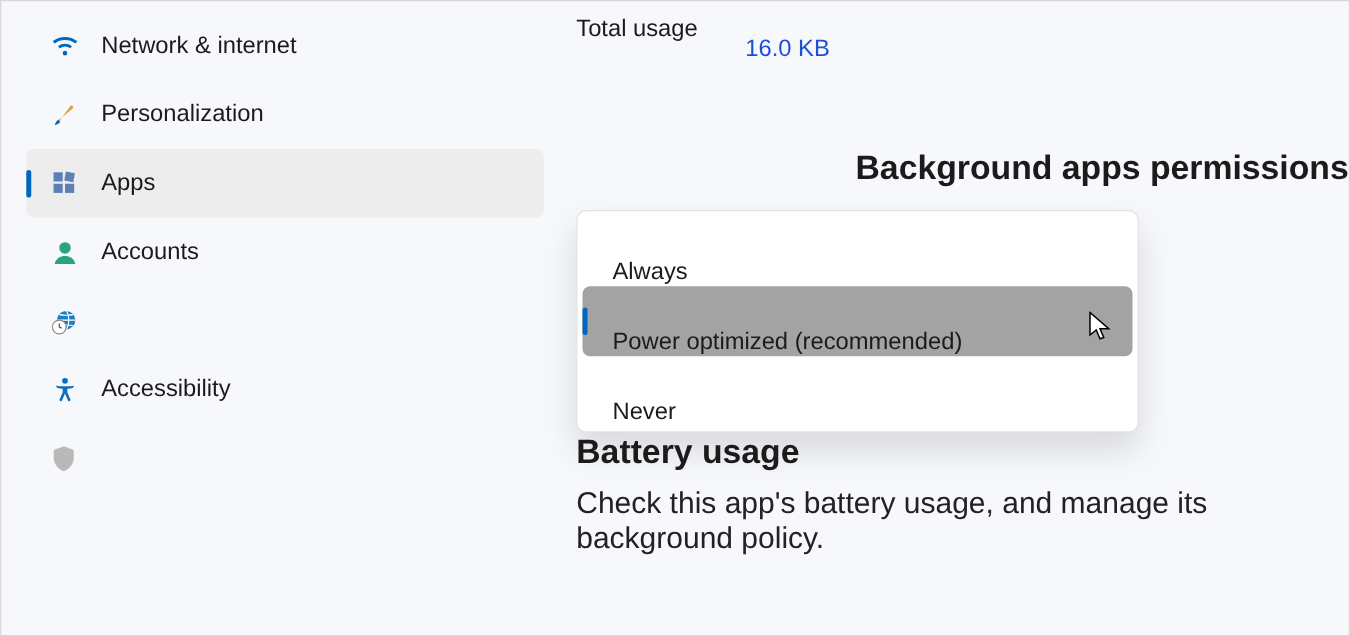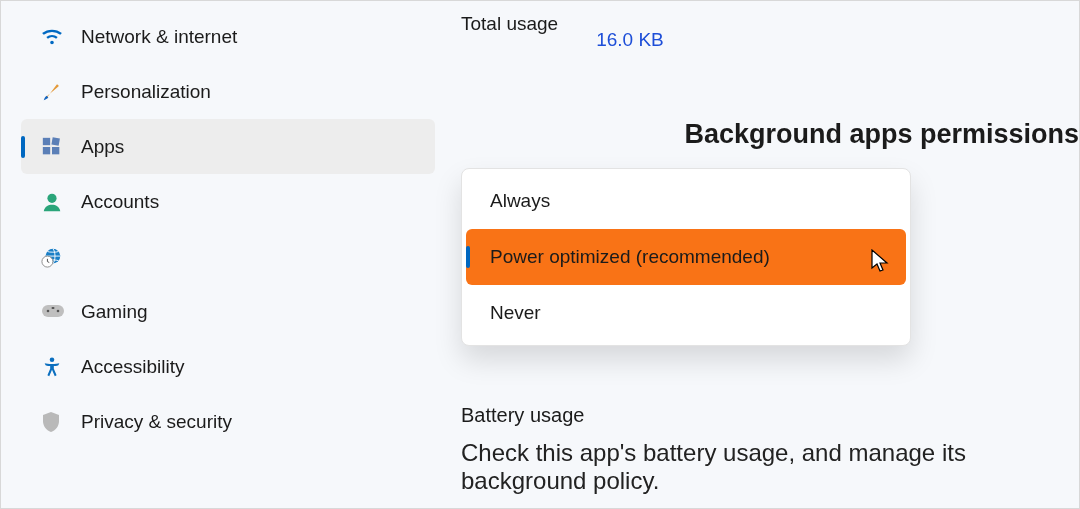--- a/index.html
+++ b/index.html
@@ -82,46 +82,45 @@
       background: #fff;
       border: 1px solid #e3e3e3;
       border-radius: 8px;
       box-shadow: 0 14px 28px rgba(0,0,0,0.13);
       padding: 4px 0;
     }
     .dd-item {
       position: relative;
       height: 56px;
       display: flex;
-      align-items: center;
+      align-items: flex-end;
       padding-left: 28px;
       font-size: 19px;
       cursor: pointer;
     }
     .dd-item.selected {
-      background: #f97316;
+      background: #a3a3a3;
       border-radius: 6px;
       margin: 0 4px;
       padding-left: 24px;
     }
     .dd-item.selected::before {
       content: "";
       position: absolute;
       left: 0px;
       top: 50%;
       transform: translateY(-50%);
       width: 4px;
       height: 22px;
       background: #0067c0;
       border-radius: 2px;
     }
     .section-title2 {
-      font-size: 20px;
-      font-weight: 400;
-      margin-top: 58px;
+      font-size: 27px;
+      font-weight: 700;
     }
     .desc {
       font-size: 24px;
       margin-top: 12px;
       color: #222;
     }
     .cursor-ptr {
       position: absolute;
       left: 870px;
       top: 248px;
@@ -180,49 +179,37 @@
       <span class="icon-slot">
         <svg width="22" height="22" viewBox="0 0 24 24">
             <circle cx="13" cy="11" r="8" fill="#1a7fc7"></circle>
             <path d="M13 3c3 3 3 13 0 16M5 11h16M7 6c2 1 10 1 12 0M7 16c2-1 10-1 12 0" stroke="#fff" stroke-width="1" fill="none"></path>
             <circle cx="7" cy="17" r="6" fill="#fff" stroke="#888" stroke-width="1"></circle>
             <path d="M7 14v3l2 1" stroke="#444" stroke-width="1" fill="none"></path>
           </svg>
       </span>
     </div>
 
-    <div class="sidebar-item">
-      <span class="icon-slot">
-        <svg width="24" height="18" viewBox="0 0 24 18">
-            <rect x="1" y="2" width="22" height="12" rx="6" fill="#bfbfbf"></rect>
-            <circle cx="7" cy="8" r="1.3" fill="#555"></circle>
-            <circle cx="17" cy="8" r="1.3" fill="#555"></circle>
-            <rect x="10.5" y="4" width="3" height="2" rx="1" fill="#555"></rect>
-          </svg>
-      </span>
-      <span class="label">Gaming</span>
-    </div>
 
     <div class="sidebar-item">
       <span class="icon-slot">
         <svg width="22" height="22" viewBox="0 0 24 24">
             <circle cx="12" cy="4" r="2.5" fill="#0b6fbf"></circle>
             <path d="M4 8c3 1 13 1 16 0l-1 2c-2 .6-4 1-5 1v3l3 7-2 1-3-7-3 7-2-1 3-7v-3c-1 0-3-.4-5-1L4 8Z" fill="#0b6fbf"></path>
           </svg>
       </span>
       <span class="label">Accessibility</span>
     </div>
 
     <div class="sidebar-item">
       <span class="icon-slot">
         <svg width="20" height="22" viewBox="0 0 20 22">
             <path d="M10 1 2 4v6c0 5 3 9 8 11 5-2 8-6 8-11V4L10 1Z" fill="#b9b9b9"></path>
           </svg>
       </span>
-      <span class="label">Privacy &amp; security</span>
     </div>
 
   </nav>
 
   <main class="content">
     <div class="row-tot">
       <span class="lbl">Total usage</span>
       <span class="val">16.0 KB</span>
     </div>
 

